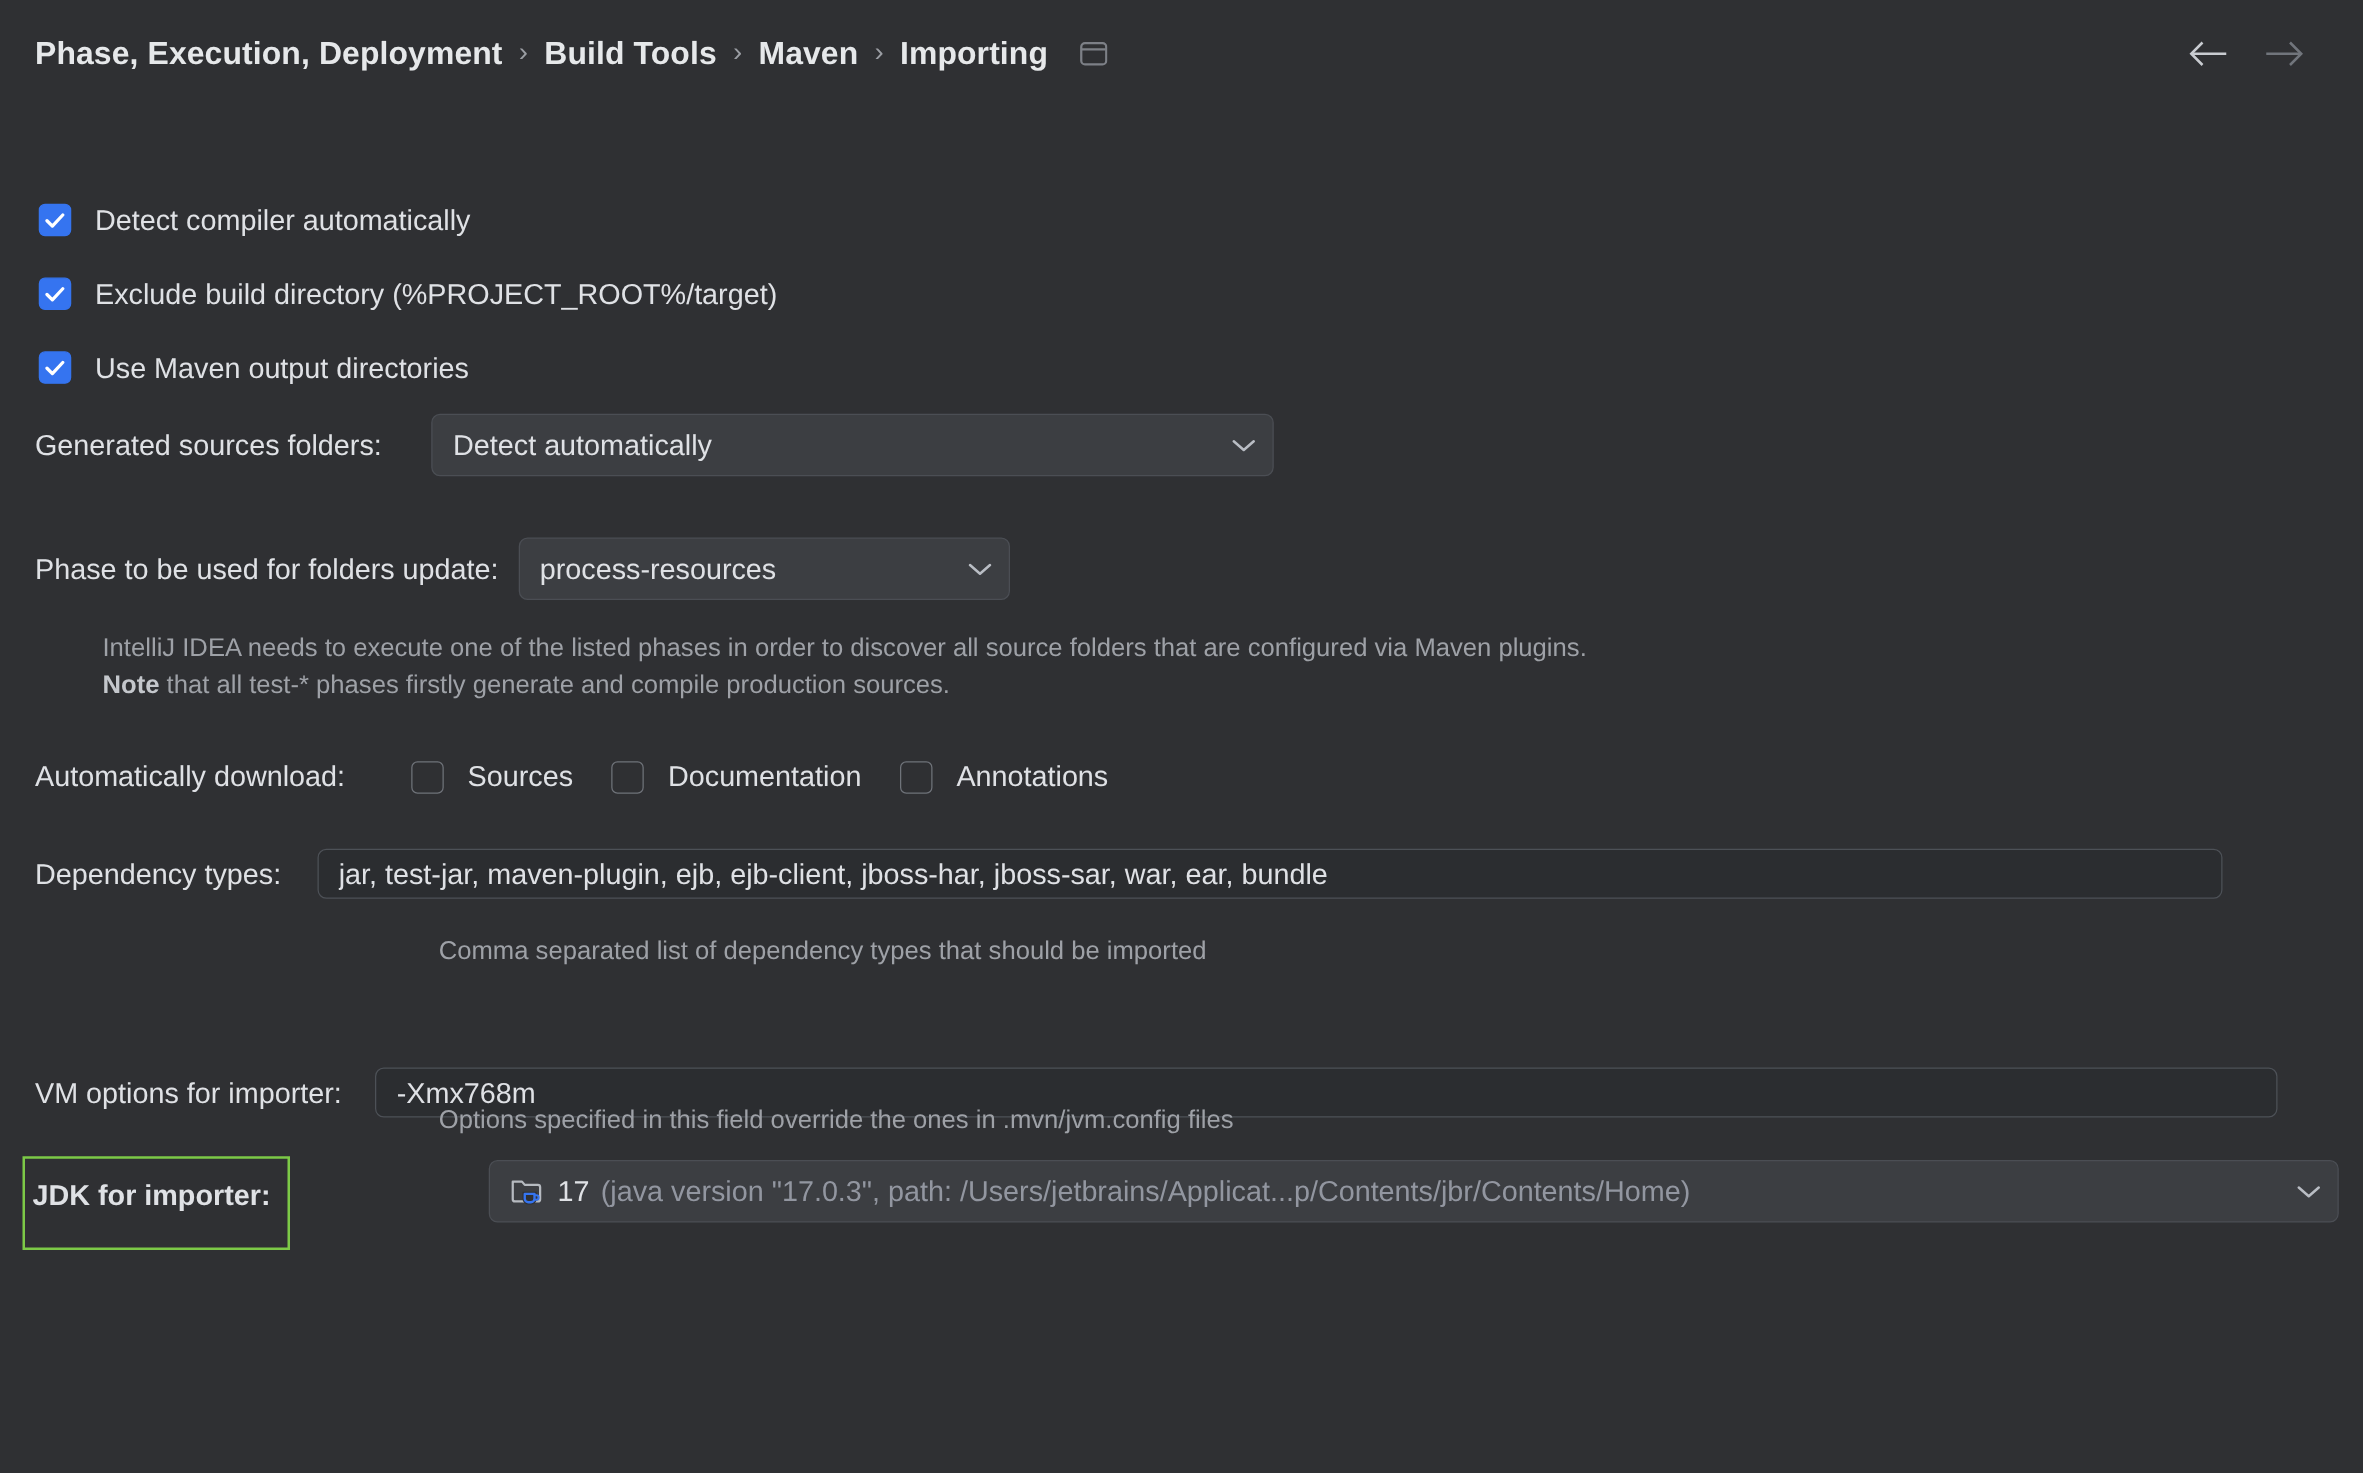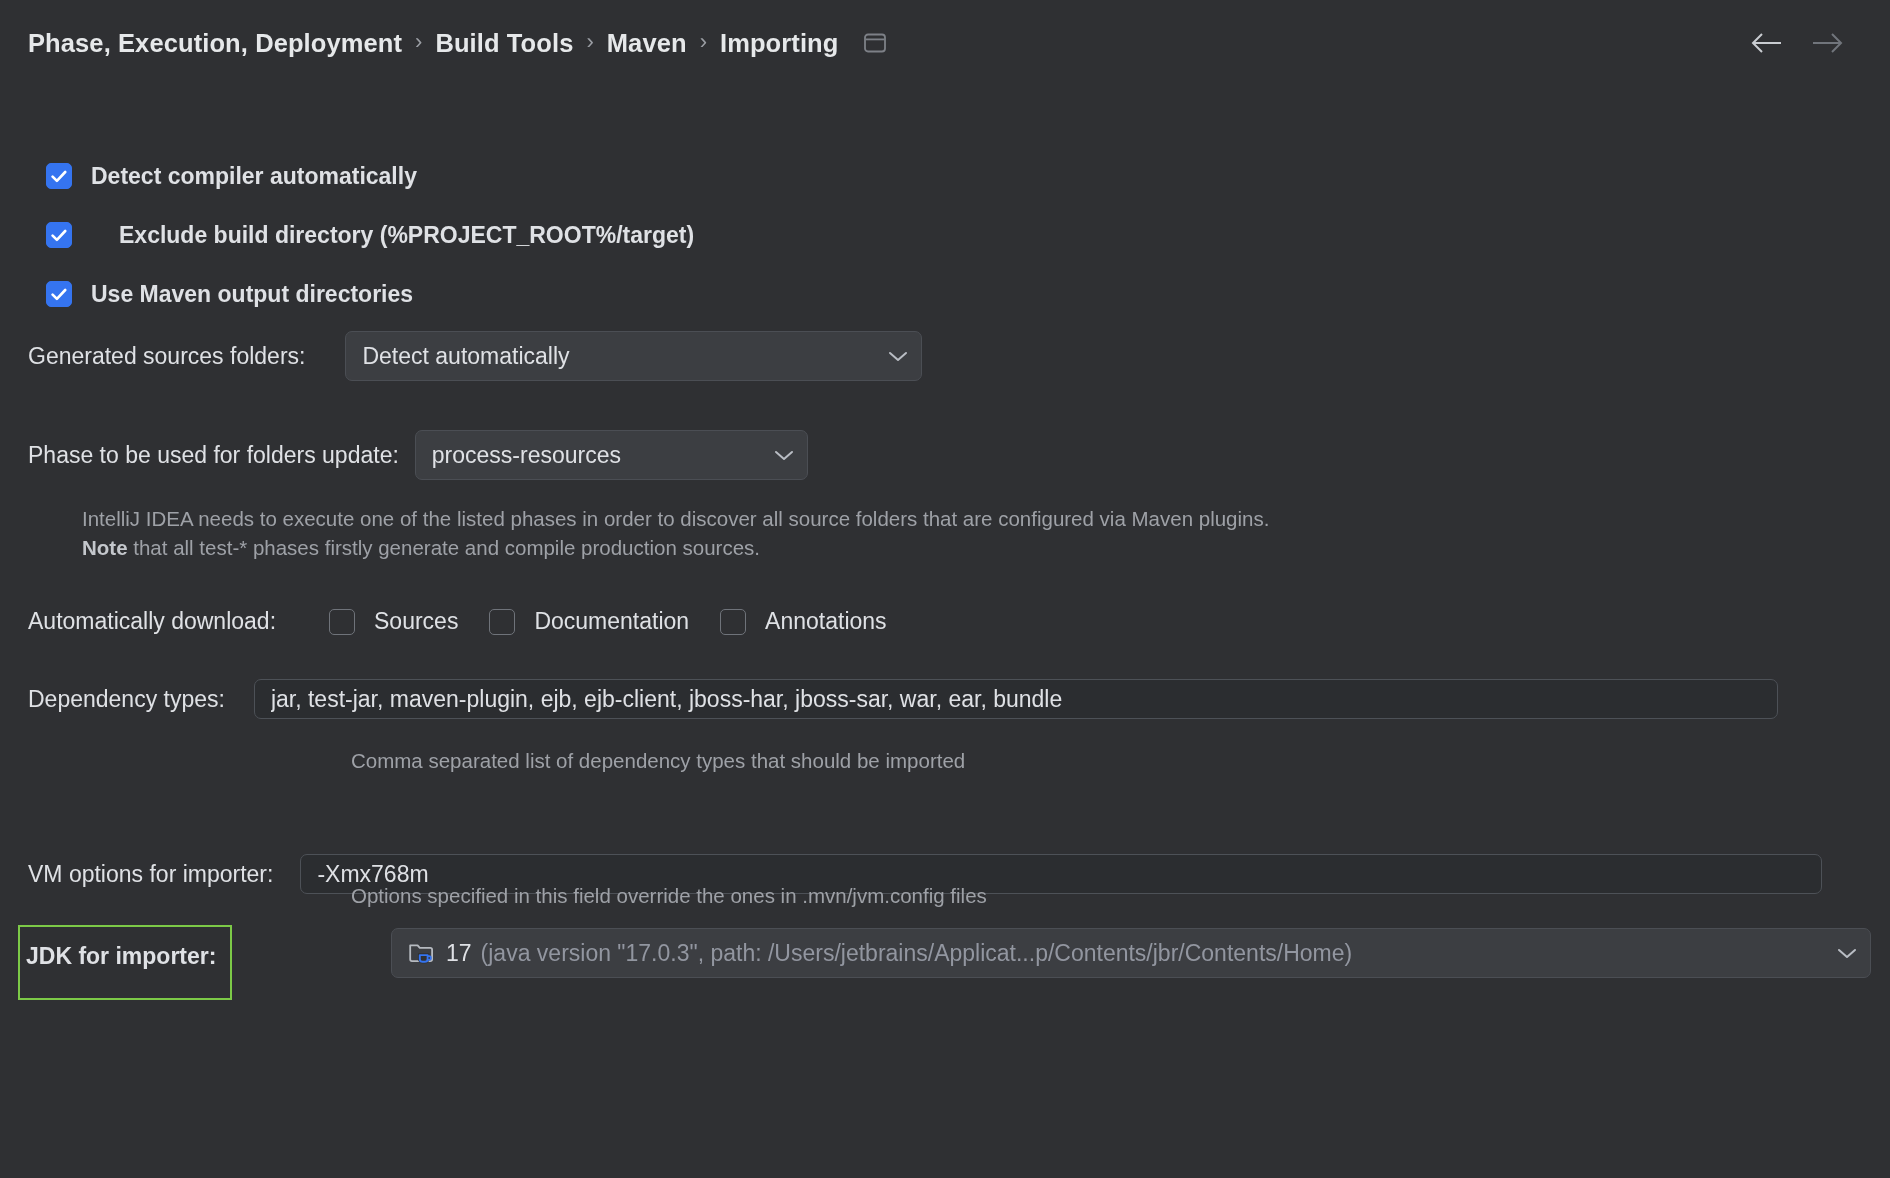--- a/index.html
+++ b/index.html
@@ -228,53 +228,53 @@
     </div>
     <div class="nav-btn disabled">
       <svg width="34" height="24" viewBox="0 0 34 24" fill="none">
         <line x1="3" y1="12" x2="31" y2="12" stroke="#71757c" stroke-width="2"></line>
         <polyline points="22,3 31,12 22,21" stroke="#71757c" stroke-width="2" fill="none"></polyline>
       </svg>
     </div>
   </div>
 </div>
 
-<div class="abs" style="left:44px; top:151px;font-weight:bold;">
+<div class="abs" style="left:29px; top:151px;">
 
   <div class="cb-row">
     <span class="checkbox on">
       <svg width="16" height="13" viewBox="0 0 16 13" fill="none">
           <polyline points="1.6,6.6 5.9,10.9 14.2,2" stroke="#ffffff" stroke-width="2.6" fill="none" stroke-linecap="round" stroke-linejoin="round"></polyline>
         </svg>
     </span>
     <span class="cb-label">Detect compiler automatically</span>
   </div>
 
-  <div class="cb-row" style="margin-top:9px;gap:28px;">
-    <span class="checkbox on">
-      <svg width="16" height="13" viewBox="0 0 16 13" fill="none">
-          <polyline points="1.6,6.6 5.9,10.9 14.2,2" stroke="#ffffff" stroke-width="2.6" fill="none" stroke-linecap="round" stroke-linejoin="round"></polyline>
-        </svg>
-    </span>
-    <span class="cb-label">Exclude build directory (%PROJECT_ROOT%/target)</span>
-  </div>
-
   <div class="cb-row" style="margin-top:9px;">
     <span class="checkbox on">
       <svg width="16" height="13" viewBox="0 0 16 13" fill="none">
           <polyline points="1.6,6.6 5.9,10.9 14.2,2" stroke="#ffffff" stroke-width="2.6" fill="none" stroke-linecap="round" stroke-linejoin="round"></polyline>
         </svg>
     </span>
+    <span class="cb-label">Exclude build directory (%PROJECT_ROOT%/target)</span>
+  </div>
+
+  <div class="cb-row" style="margin-top:9px;">
+    <span class="checkbox on">
+      <svg width="16" height="13" viewBox="0 0 16 13" fill="none">
+          <polyline points="1.6,6.6 5.9,10.9 14.2,2" stroke="#ffffff" stroke-width="2.6" fill="none" stroke-linecap="round" stroke-linejoin="round"></polyline>
+        </svg>
+    </span>
     <span class="cb-label">Use Maven output directories</span>
   </div>
 </div>
 
 <div class="abs field-row" style="left:28px; top:331px;">
   <span class="field-label">Generated sources folders:</span>
-  <div class="combo" style="width:577px; ">
+  <div class="combo" style="width:674px; ">
     <span class="combo-text">Detect automatically</span>
     <span class="chev">
       <svg width="22" height="14" viewBox="0 0 22 14" fill="none">
           <polyline points="3,4 11,11 19,4" stroke="#b9bdc4" stroke-width="2" fill="none" stroke-linecap="round" stroke-linejoin="round"></polyline>
         </svg>
     </span>
   </div>
 </div>
 
 <div class="abs field-row" style="left:28px; top:430px;">

